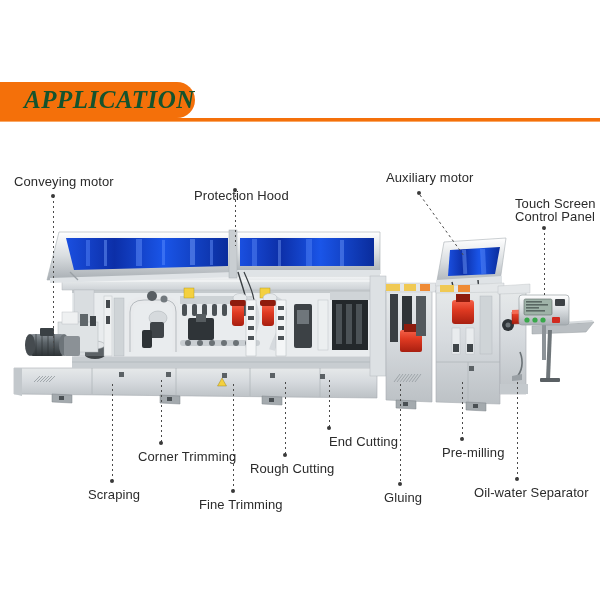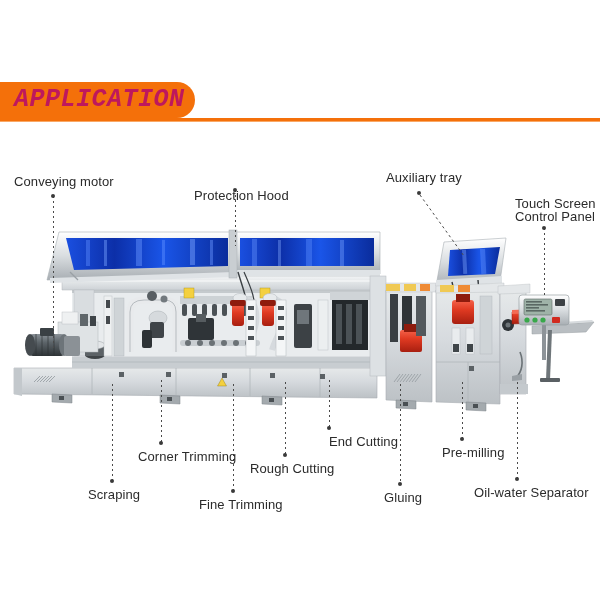--- a/index.html
+++ b/index.html
@@ -34,30 +34,30 @@
     position: absolute;
     left: -10px;
     top: 0;
     width: 205px;
     height: 36px;
     background: #f4700a;
     border-radius: 0 18px 18px 0;
   }
   .banner-title {
     position: absolute;
-    left: 14px;
+    left: 24px;
     top: 0;
     height: 36px;
     line-height: 36px;
     font-size: 25px;
     font-weight: bold;
     font-style: italic;
     letter-spacing: 0.5px;
-    color: #be185d;
-    font-family: Liberation Mono, monospace;
+    color: #14532d;
+    font-family: Liberation Serif, serif;
     white-space: nowrap;
   }
   .banner-rule {
     position: absolute;
     left: 0;
     top: 36px;
     width: 600px;
     height: 3px;
     background: #f4700a;
   }
@@ -516,21 +516,21 @@
     <div class="dot" style="left:460px; top:437px;"></div>
 
     <div class="leader" style="left:517px; top:382px; height:96px;"></div>
     <div class="dot" style="left:515px; top:477px;"></div>
   </div>
 
   <div class="lbl" style="left:14px; top:176px;">Conveying motor</div>
 
   <div class="lbl" style="left:194px; top:170px;margin-top:20px;">Protection Hood</div>
 
-  <div class="lbl" style="left:386px; top:172px;">Auxiliary tray</div>
+  <div class="lbl" style="left:386px; top:172px;">Auxiliary motor</div>
 
   <div class="lbl" style="left:515px; top:198px; white-space:pre-line;">Touch Screen
 Control Panel</div>
 
   <div class="lbl" style="left:88px; top:489px;">Scraping</div>
 
   <div class="lbl" style="left:124px; top:451px;margin-left:14px;">Corner Trimming</div>
 
   <div class="lbl" style="left:199px; top:499px;">Fine Trimming</div>
 

